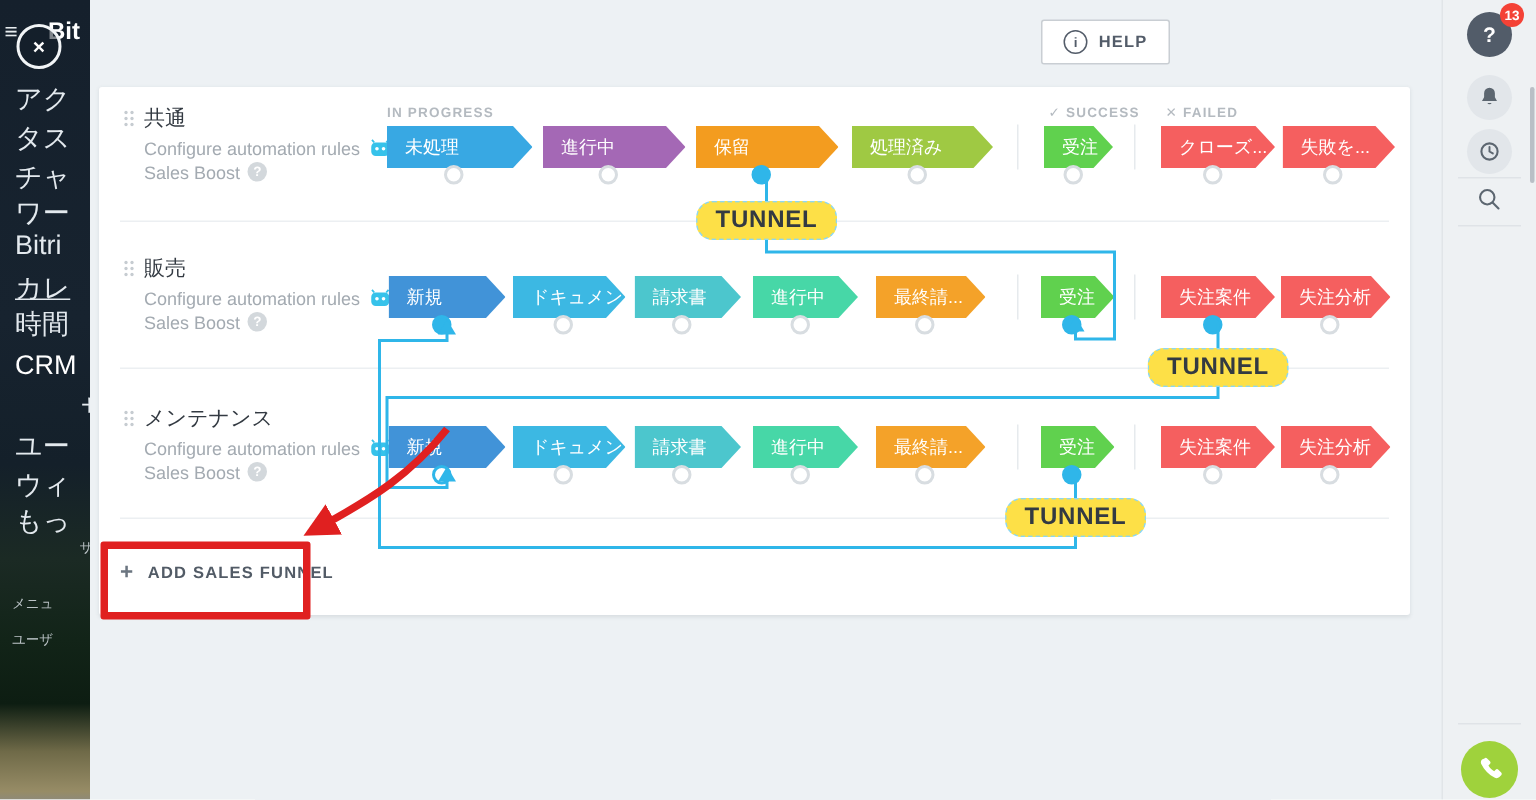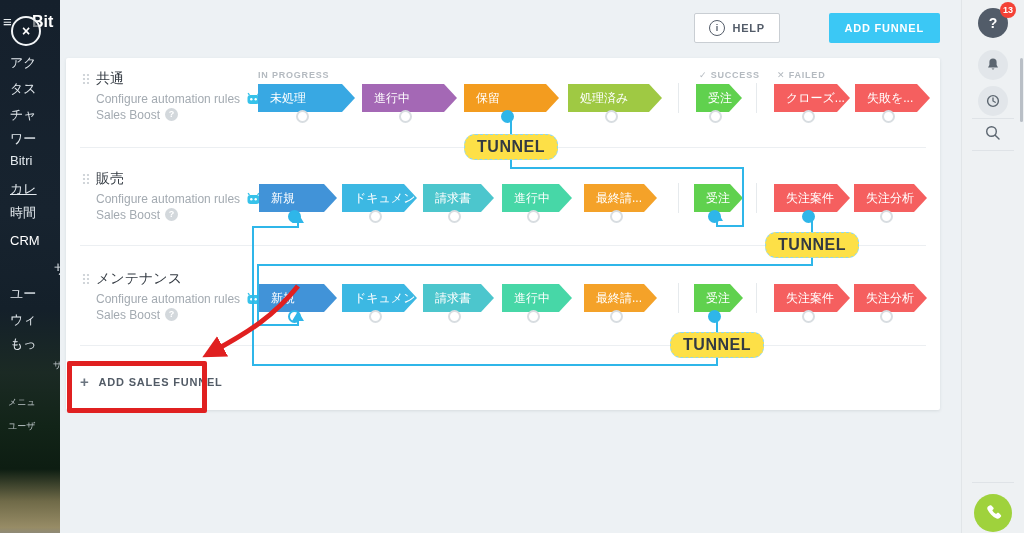--- a/index.html
+++ b/index.html
@@ -7,21 +7,21 @@
        font-family:"Liberation Sans","DejaVu Sans",sans-serif;background:#edf1f4;}
 
   
   .sidebar{position:absolute;left:0;top:0;width:60px;height:533px;overflow:hidden;
     background:linear-gradient(180deg,#15202c 0%,#17232f 40%,#14202a 58%,#1b2a24 70%,#122418 80%,#0d1d12 88%,#6f6a48 94%,#978c66 99%,#8f8a77 100%);}
   .sb-top{position:absolute;left:0;top:8px;width:60px;height:30px;color:#fff;}
   .sb-burger{position:absolute;left:3px;top:6px;font-size:15px;color:#e7ecef;line-height:1;}
   .sb-logo{position:absolute;left:32px;top:5px;font-size:16px;font-weight:bold;color:#fff;}
   .sb-close{position:absolute;left:11px;top:8px;width:26px;height:26px;border:2px solid #f2f5f7;border-radius:50%;
     background:rgba(20,31,42,.55);color:#fff;font-size:14px;font-weight:bold;text-align:center;line-height:26px;}
-  .sb-item{position:absolute;left:10px;color:#e3e9ee;font-size:13px;white-space:nowrap;}
+  .sb-item{position:absolute;left:10px;color:#e3e9ee;font-size:18px;white-space:nowrap;}
   .sb-item.active{color:#fff;}
   .sb-item.active:before{content:"";position:absolute;left:-18px;top:-5px;width:72px;height:24px;
     border-radius:13px;background:rgba(130,142,154,.55);z-index:-1;}
   .sb-foot{position:absolute;left:8px;color:#cdd4d9;font-size:9px;white-space:nowrap;opacity:.9;}
 
   
   .rail{position:absolute;right:0;top:0;width:62px;height:533px;background:#eef1f3;border-left:1px solid #e1e5e8;}
   .rail-circle{position:absolute;left:16px;width:30px;height:30px;border-radius:50%;display:flex;align-items:center;justify-content:center;}
   .rc-dark{background:#525c69;color:#fff;font-weight:bold;font-size:14px;}
   .rc-light{background:#e2e6ea;}
@@ -104,23 +104,20 @@
       <div class="sb-foot" style="top: 420px;">ユーザ</div>
     </div>
 </div>
 
 <div class="main">
 
   <div class="help-btn">
     <i class="help-i">i</i>
     <span>HELP</span>
   </div>
-  <div class="addfunnel-btn" id="addfunnel" style="background: rgb(59, 200, 245);">
-    <span>ADD FUNNEL</span>
-  </div>
 
   <div class="card">
 
     <div class="col-head" style="left:192px">
       <span>IN PROGRESS</span></div>
     <div class="col-head" style="left:633px">
       <span>✓</span>
       <span>SUCCESS</span></div>
     <div class="col-head" style="left:711px">
       <span>✕</span>

